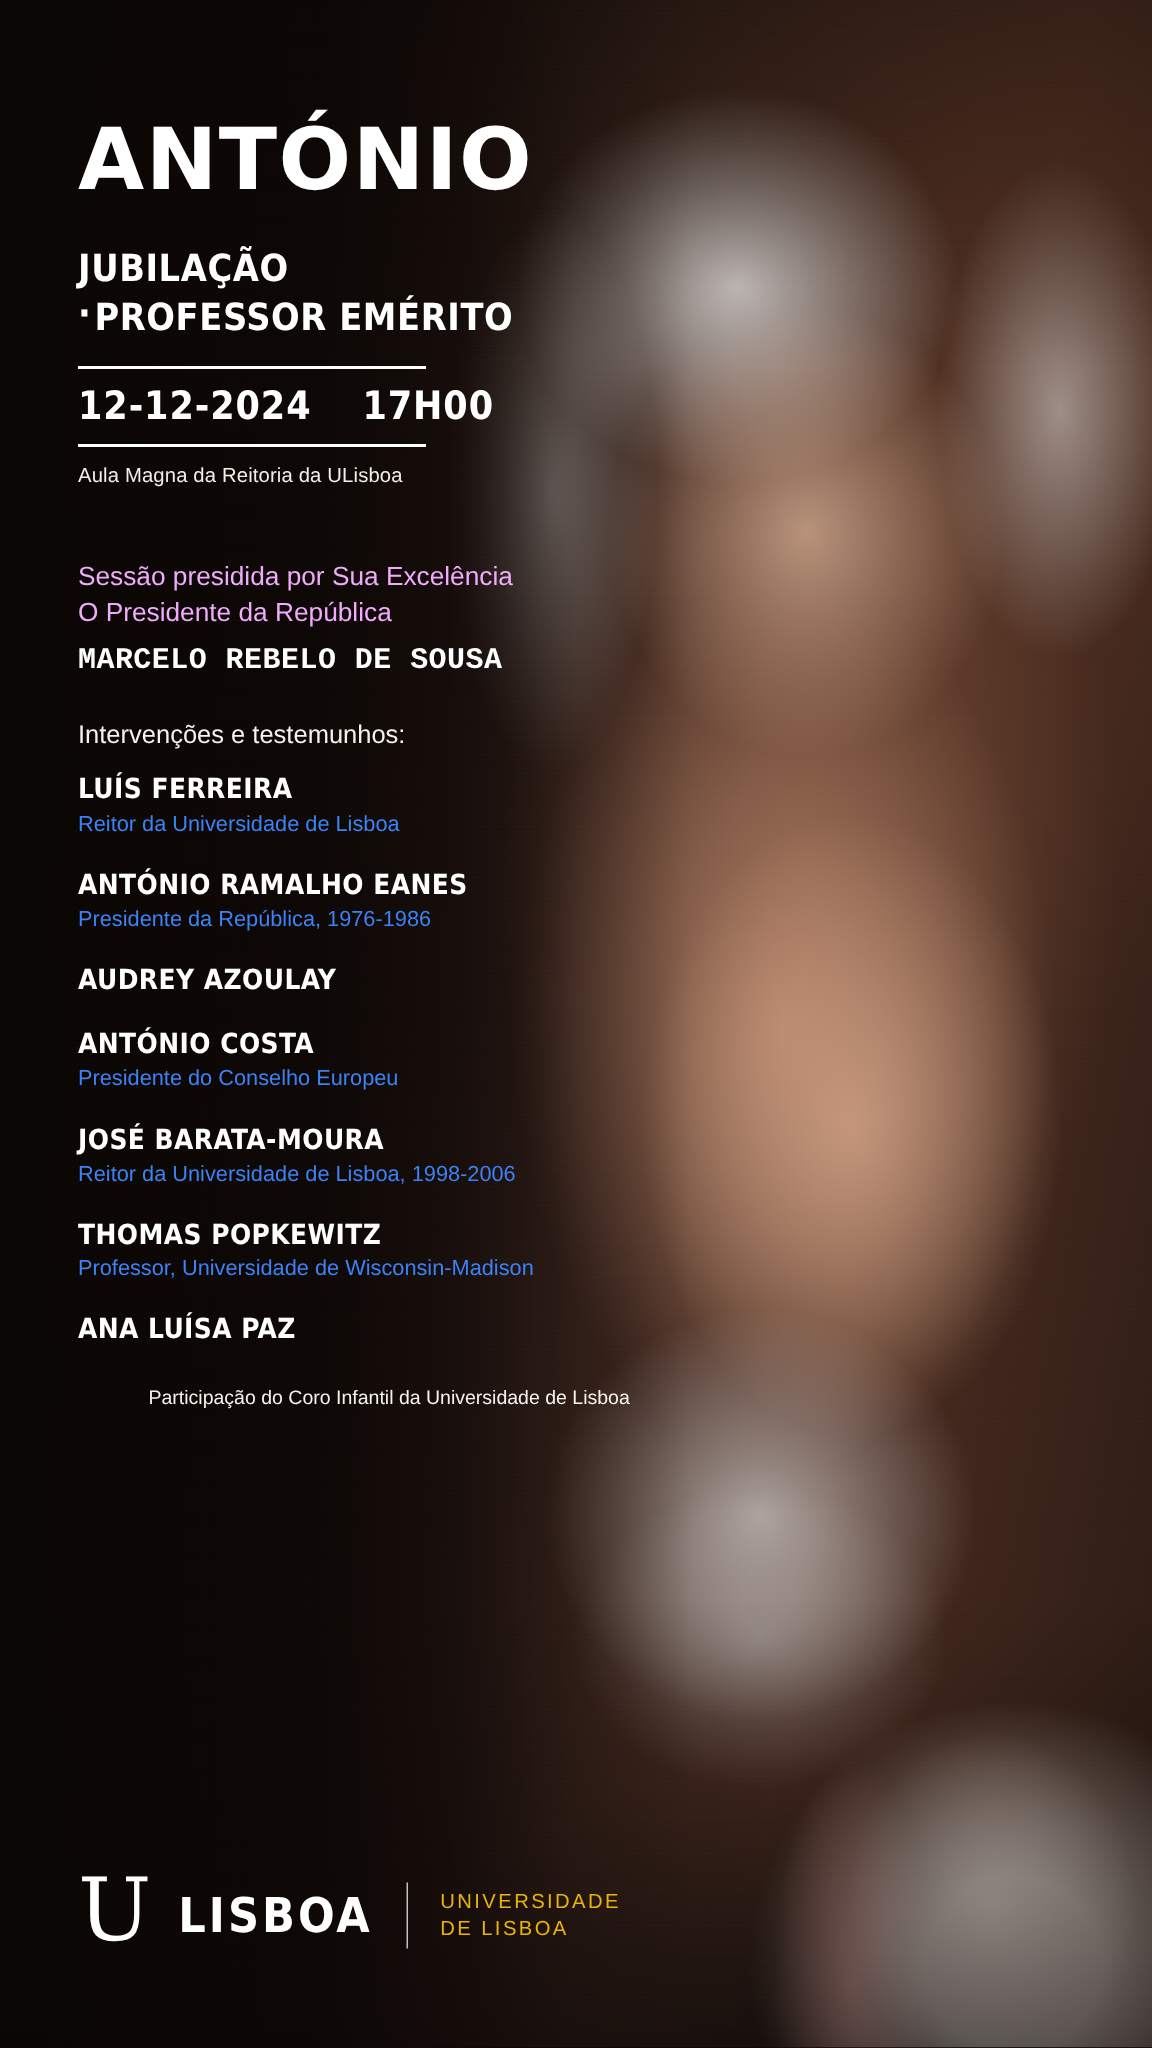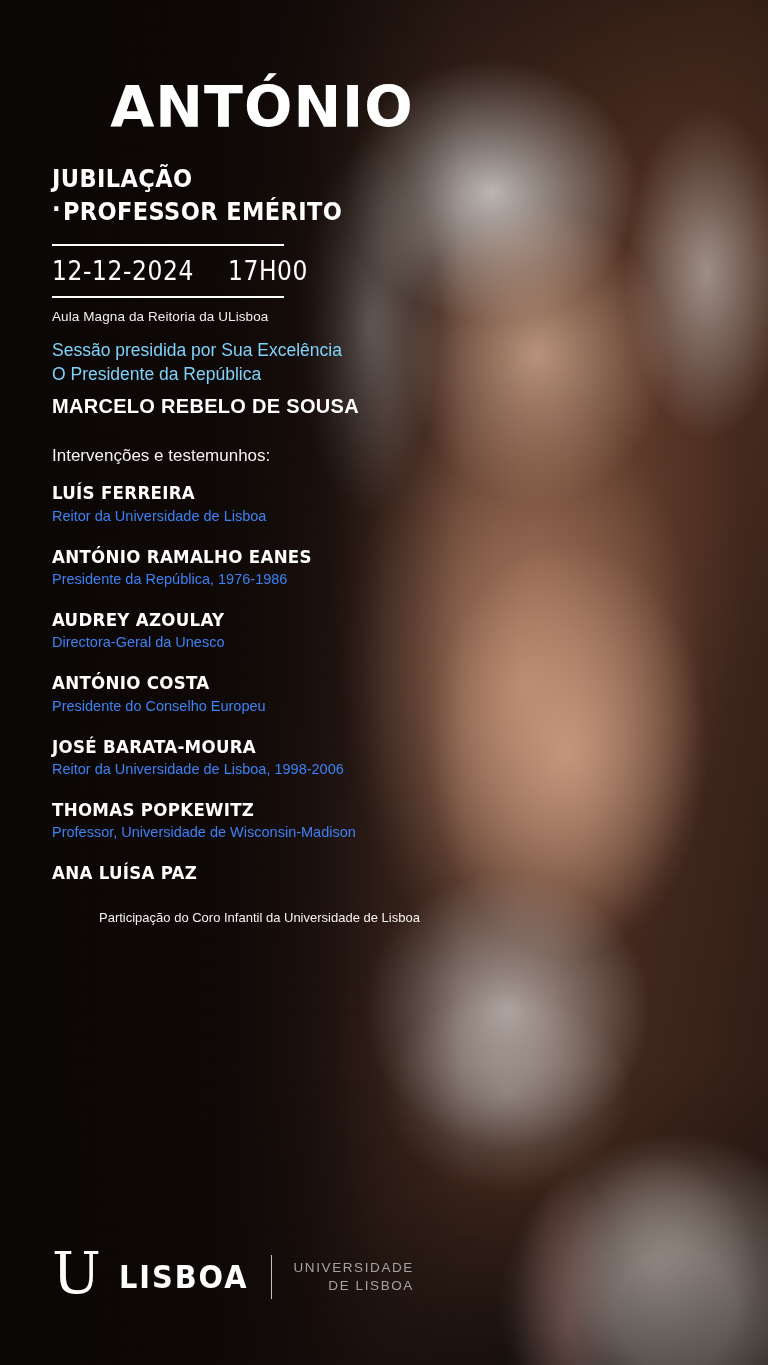--- a/index.html
+++ b/index.html
@@ -76,21 +76,20 @@
   }
 
   .headline {
     font-family: "DejaVu Sans", sans-serif;
     font-weight: 700;
     font-size: 57px;
     line-height: 1.02;
     letter-spacing: 1px;
     margin: 0;
     text-transform: uppercase;
-    text-align: center;
   }
   .headline .l {
     display: block;
     white-space: nowrap;
   }
 
   .subhead {
     margin-top: 26px;
     font-family: "DejaVu Sans Condensed", "Liberation Sans Narrow", "Liberation Sans", sans-serif;
     font-weight: 700;
@@ -109,46 +108,46 @@
     width: 232px;
     height: 2px;
     background: #fff;
     margin: 16px 0 10px;
   }
   .datetime {
     display: flex;
     align-items: flex-start;
     gap: 34px;
     font-family: "DejaVu Sans Condensed", "Liberation Sans Narrow", "Liberation Sans", sans-serif;
-    font-weight: 400;
+    font-weight: 700;
     font-size: 26px;
     letter-spacing: .6px;
   }
   .rule2 {
     width: 232px;
     height: 2px;
     background: #fff;
     margin: 10px 0 11px;
   }
   .venue {
     font-size: 13.5px;
     font-weight: 400;
     letter-spacing: .1px;
     color: #f2eeea;
   }
 
   .presided {
-    margin-top: 14px;
+    margin-top: 48px;
     font-size: 17.5px;
     line-height: 1.38;
-    color: #7dd3fc;
+    color: #f0abfc;
   }
   .president-name {
     margin-top: 9px;
-    font-family: Liberation Sans, sans-serif;
+    font-family: Liberation Mono, monospace;
     font-weight: 700;
     font-size: 20px;
     letter-spacing: .3px;
     text-transform: uppercase;
   }
 
   .speakers-intro {
     margin-top: 28px;
     font-size: 17px;
     color: #f6f2ee;
@@ -212,22 +211,21 @@
     width: 1px;
     height: 44px;
     background: rgba(255,255,255,.75);
     margin: 0 4px;
   }
   .logo-full {
     font-size: 13.5px;
     line-height: 1.35;
     letter-spacing: 1.6px;
     text-transform: uppercase;
-    color: #a3a3a3;
-    text-align: right;
+    color: #eab308;
   }
 </style>
 </head>
 <body>
 
 <div class="poster">
 
   <div class="photo"></div>
   <div class="scrim"></div>
   <div class="grain"></div>
@@ -268,21 +266,20 @@
       <div class="speaker">
         <div class="sp-name">LUÍS FERREIRA</div>
         <div class="sp-role">Reitor da Universidade de Lisboa</div>
       </div>
       <div class="speaker">
         <div class="sp-name">ANTÓNIO RAMALHO EANES</div>
         <div class="sp-role">Presidente da República, 1976-1986</div>
       </div>
       <div class="speaker">
         <div class="sp-name">AUDREY AZOULAY</div>
-        <div class="sp-role">Directora-Geral da Unesco</div>
       </div>
       <div class="speaker">
         <div class="sp-name">ANTÓNIO COSTA</div>
         <div class="sp-role">Presidente do Conselho Europeu</div>
       </div>
       <div class="speaker">
         <div class="sp-name">JOSÉ BARATA-MOURA</div>
         <div class="sp-role">Reitor da Universidade de Lisboa, 1998-2006</div>
       </div>
       <div class="speaker">

